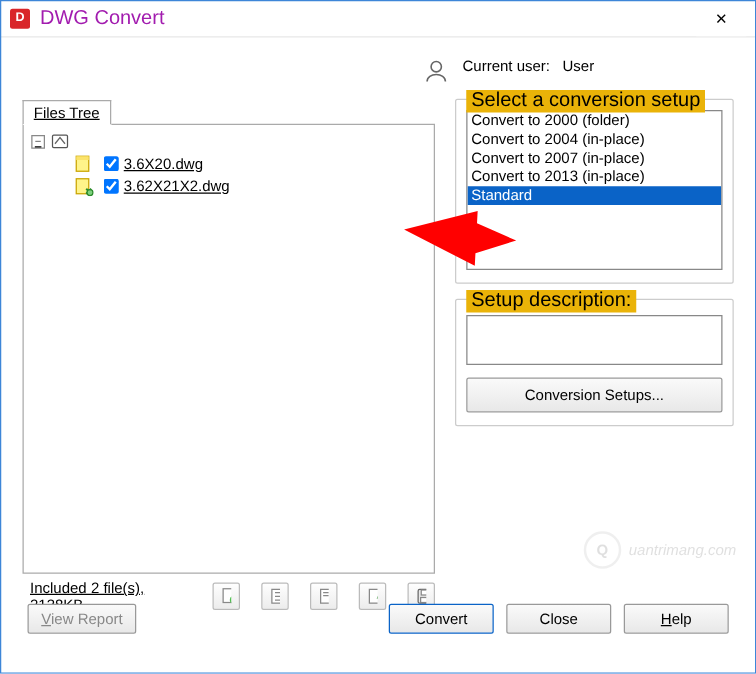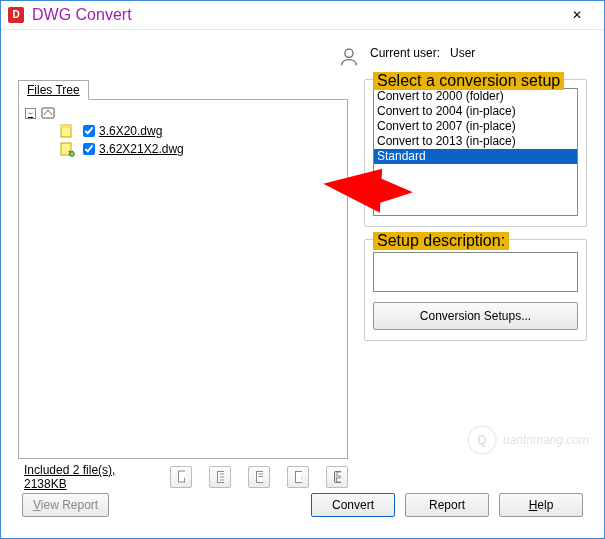--- a/index.html
+++ b/index.html
@@ -27,21 +27,21 @@
 .ibtn { width: 22px; height: 22px; border: 1px solid #bbb; background: linear-gradient(#fefefe,#ececec); border-radius: 2px; display: inline-flex; align-items: center; justify-content: center; }
 .right-pane { flex: 1; }
 .gbox { border: 1px solid #ccc; border-radius: 2px; padding: 8px 8px 10px 8px; margin-bottom: 12px; position: relative; }
 .gbox .glegend { position: absolute; top: -8px; left: 8px; background: #eab308; padding: 0 4px; font-size: 16px; color: #000; }
 .listbox { border: 1px solid #888; height: 128px; background: #fff; overflow: hidden; }
 .listitem { padding: 0px 3px; height: 15px; line-height: 15px; white-space: nowrap; }
 .listitem.sel { background: #0a63c7; color: #fff; }
 .descbox { border: 1px solid #888; height: 40px; background: #fff; margin-top: 4px; }
 .widebtn { width: 100%; height: 28px; border: 1px solid #999; background: linear-gradient(#fafafa,#e8e8e8); border-radius: 2px; margin-top: 10px; }
 .preview-box { border: 1px solid #ccc; border-radius: 2px; height: 56px; margin-top: 4px; padding: 6px 8px; }
-.bottom-row { position: absolute; left: 0; right: 0; bottom: 22px; display: flex; align-items: center; padding: 0 22px; gap: 10px; justify-content: space-between; }
+.bottom-row { position: absolute; left: 0; right: 0; bottom: 32px; display: flex; align-items: center; padding: 0 22px; gap: 10px; justify-content: space-between; }
 .bottom-row .spacer { flex: 1; }
 .btn { min-width: 84px; height: 24px; border: 1px solid #999; background: linear-gradient(#fafafa,#e8e8e8); border-radius: 2px; padding: 0 10px; }
 .btn.disabled { color: #888; }
 .btn.primary { border: 1.5px solid #0a63c7; }
 .btn u { text-decoration: underline; }
 .arrow { position: absolute; left: 323px; top: 138px; pointer-events: none; }
 .watermark { position: absolute; right: 16px; bottom: 46px; opacity: 0.18; pointer-events: none; display: flex; align-items: center; gap: 6px; color: #555; font-size: 20px; font-style: italic; }
 .watermark .wmicon { width: 30px; height: 30px; border: 2px solid #aaa; border-radius: 50%; display: flex; align-items: center; justify-content: center; font-weight: bold; font-style: normal; }
 .outer-border { position: absolute; inset: 0; border: 1px solid #3d86d8; pointer-events: none; }
 </style>
@@ -177,17 +177,17 @@
   <div class="watermark">
     <div class="wmicon">Q</div>
     <span>uantrimang.com</span>
   </div>
 </div>
 
 <div class="bottom-row">
   <button class="btn disabled"><u>V</u><span>iew Report</span></button>
   <div class="spacer"></div>
   <button class="btn primary">Convert</button>
-  <button class="btn">Report</button>
+  <button class="btn">Close</button>
   <button class="btn"><u>H</u><span>elp</span></button>
 </div>
 
 <div class="outer-border"></div>
 
 </body></html>

